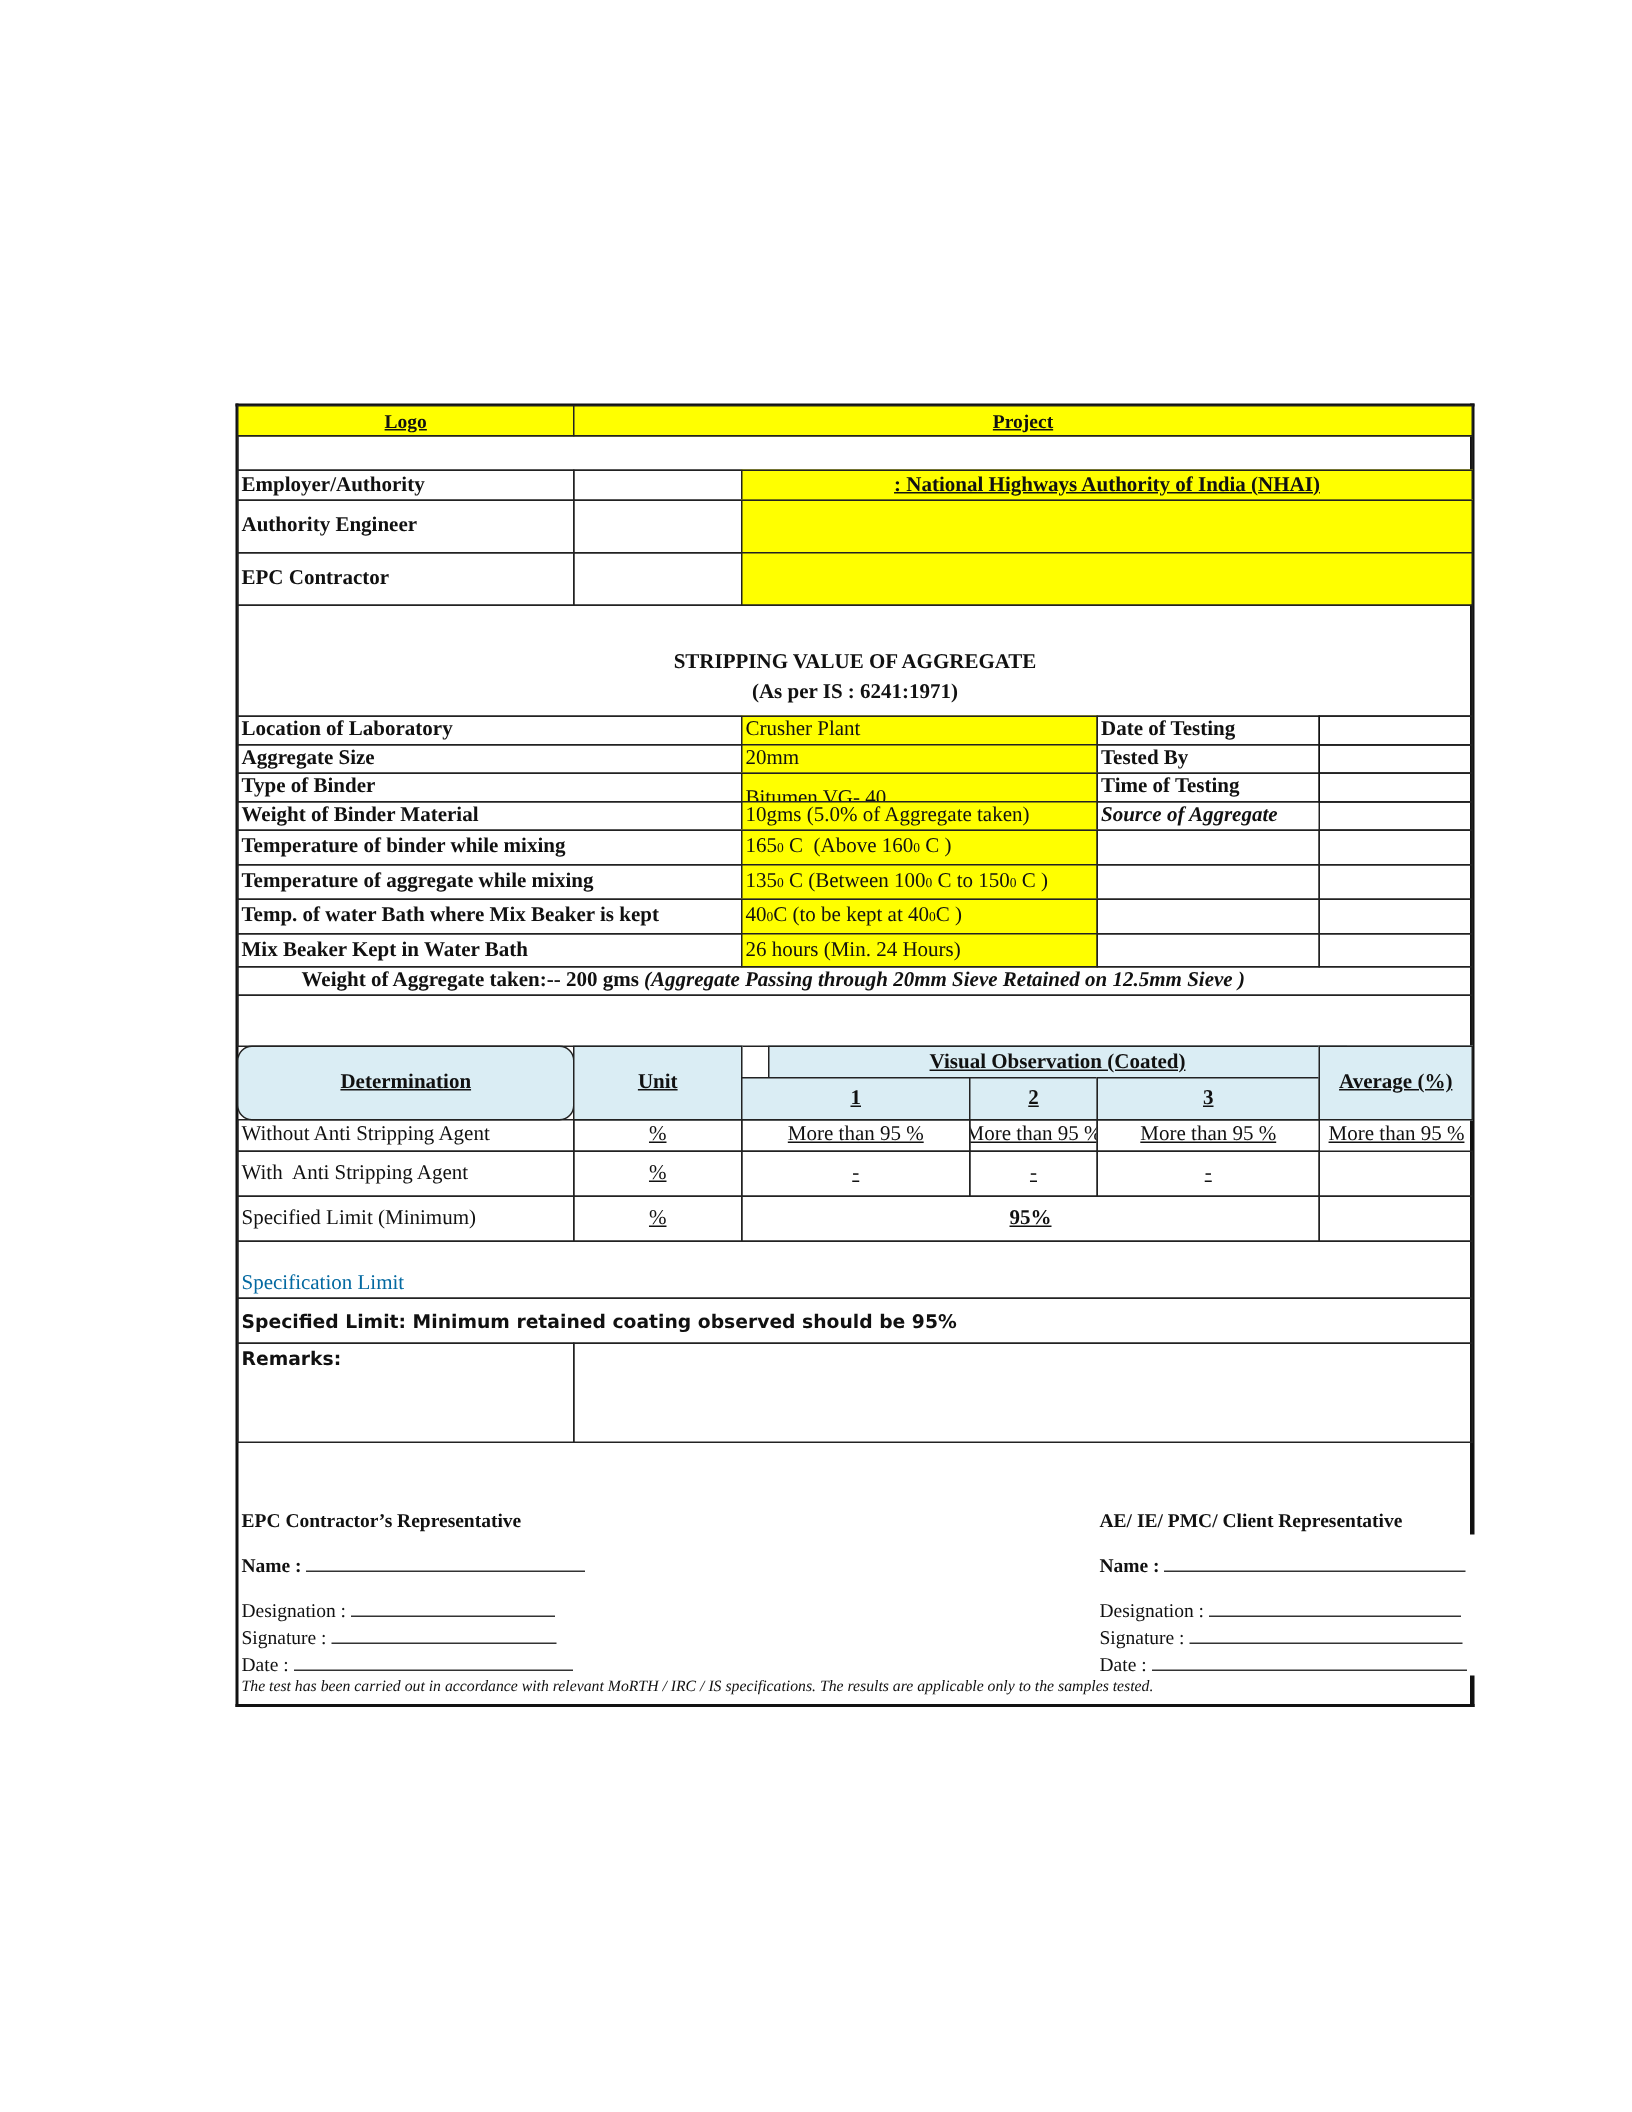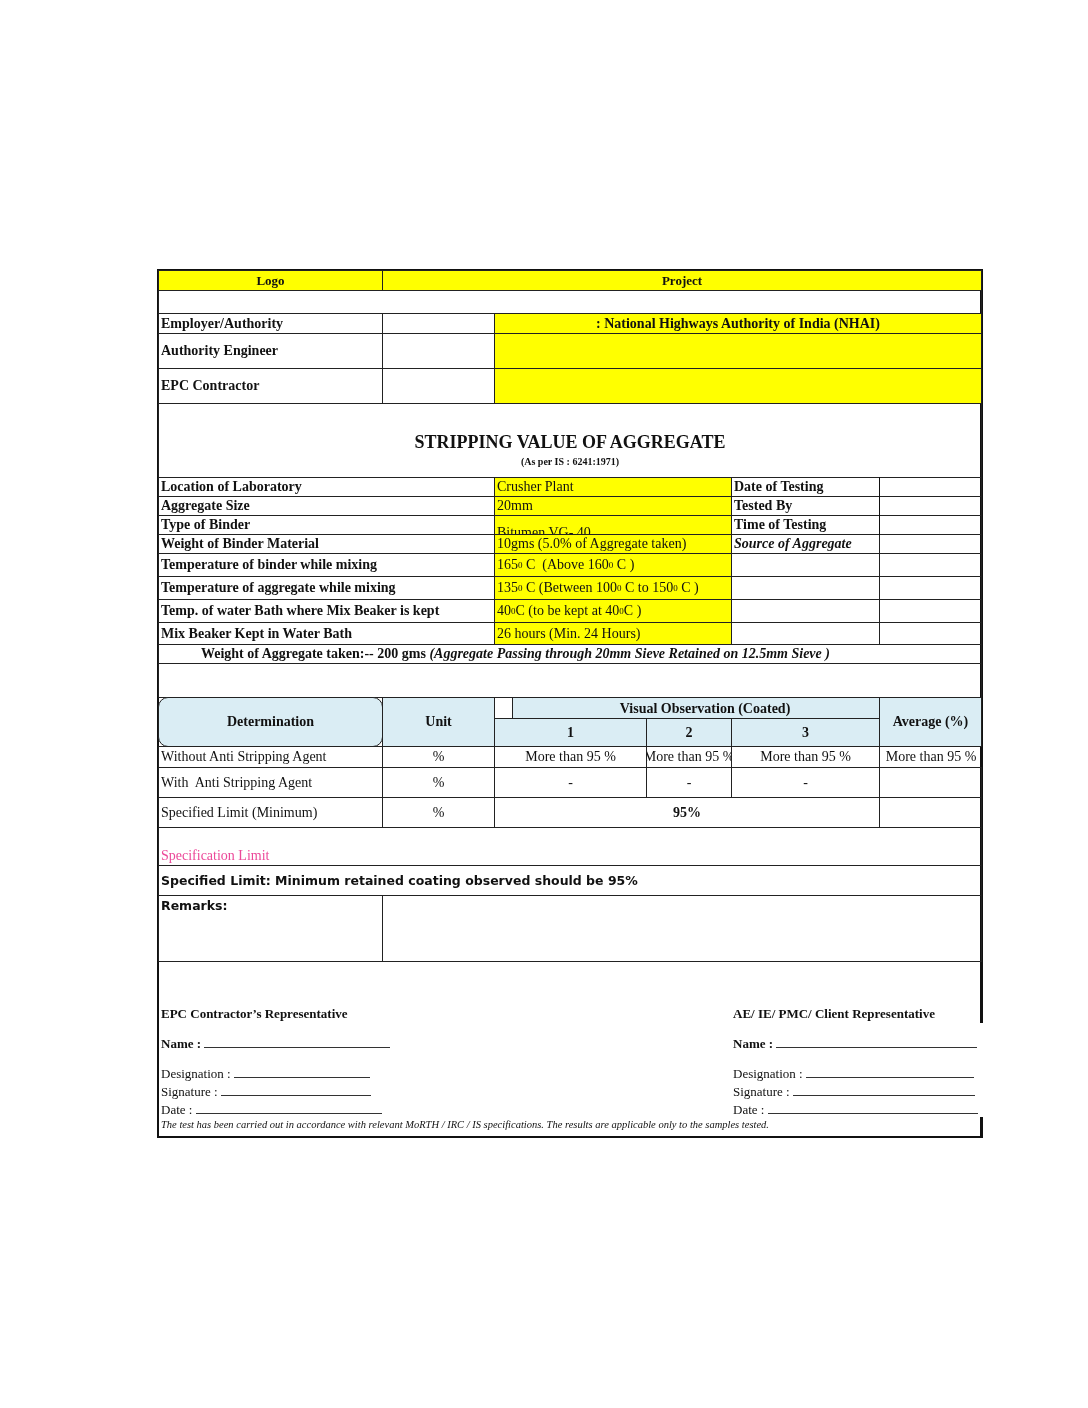--- a/index.html
+++ b/index.html
@@ -3,24 +3,24 @@
 <meta charset="utf-8">
 <style>
   html, body { margin:0; padding:0; background:#ffffff; }
   body { width:1088px; height:1408px; position:relative; overflow:hidden;
          font-family:"Liberation Serif", "DejaVu Serif", serif; color:#111; }
   .abs { position:absolute; box-sizing:border-box; }
   .cell { position:absolute; box-sizing:border-box; border:1px solid #222; display:flex; align-items:center; overflow:hidden; white-space:nowrap; font-size:14px; padding:0 2px; }
   .yellow { background:#ffff00; }
   .blue { background:#daedf4; }
   .bold { font-weight:bold; }
-  .center { justify-content:center; text-align:right; }
+  .center { justify-content:center; text-align:right;text-decoration:underline; }
   .sans { font-family:"DejaVu Sans", "Liberation Sans", sans-serif; }
   .small { font-size:13px; }
-  .red { color:#ec4899; }
+  .red { color:#0369a1; }
   .sig { position:absolute; font-size:13px; white-space:nowrap; }
   .line { display:inline-block; border-bottom:1px solid #333; height:10px; vertical-align:baseline; }
   .vline { position:absolute; background:#111; }
 </style>
 </head>
 <body>
 
 <div class="vline" style="left:157px; top:269px; width:826px; height:2px;"></div>
 <div class="vline" style="left:157px; top:269px; width:2px; height:869px;"></div>
 <div class="vline" style="left:980px; top:269px; width:3px; height:754px;"></div>
@@ -53,22 +53,22 @@
 
 <div class="cell bold" style="left:158px; top:368px; width:225px; height:36px;">
     <span>EPC Contractor</span>
   </div>
 <div class="cell" style="left:382px; top:368px; width:113px; height:36px;"></div>
 <div class="cell yellow" style="left:494px; top:368px; width:488px; height:36px;">
     <span></span>
   </div>
 
 <div class="cell" style="left:158px; top:403px; width:824px; height:75px; flex-direction:column; justify-content:flex-end; padding-bottom:5px;">
-  <div class="bold" style="font-size:18px; line-height:20px;">STRIPPING VALUE OF AGGREGATE</div>
-  <div class="bold" style="font-size:10px; line-height:20px;">(As per IS : 6241:1971)</div>
+  <div class="bold" style="font-size:14px; line-height:20px;">STRIPPING VALUE OF AGGREGATE</div>
+  <div class="bold" style="font-size:14px; line-height:20px;">(As per IS : 6241:1971)</div>
 </div>
 
 <div id="details">
     <div class="cell bold" style="left: 158px; top: 477px; width: 337px; height: 20px;">Location of Laboratory</div>
     <div class="cell yellow" style="left: 494px; top: 477px; width: 238px; height: 20px;">Crusher Plant</div>
     <div class="cell bold" style="left: 731px; top: 477px; width: 251px; height: 20px;">Date of Testing</div>
     <div class="cell " style="left: 879px; top: 477px; width: 103px; height: 20px; background: transparent;"></div>
     <div class="cell bold" style="left: 158px; top: 496px; width: 337px; height: 20px;">Aggregate Size</div>
     <div class="cell yellow" style="left: 494px; top: 496px; width: 238px; height: 20px;">20mm</div>
     <div class="cell bold" style="left: 731px; top: 496px; width: 251px; height: 20px;">Tested By</div>

